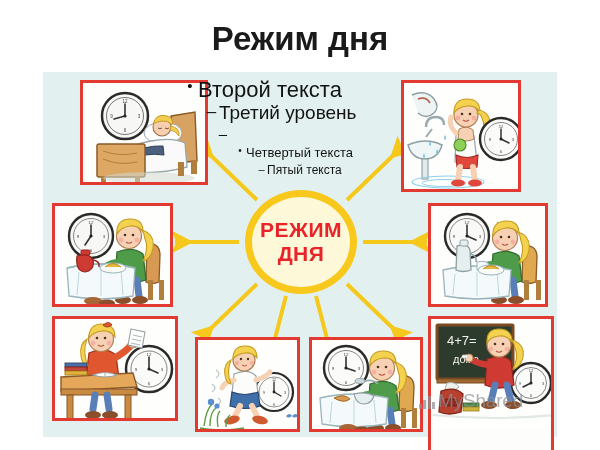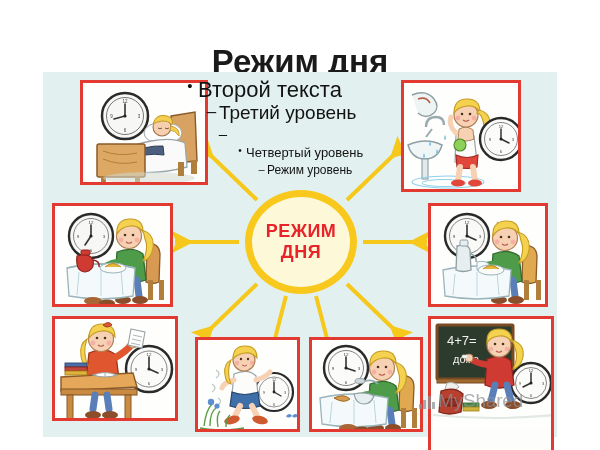--- a/index.html
+++ b/index.html
@@ -19,21 +19,20 @@
   #slide-title {
     position: absolute;
     left: 0; top: 22px;
     width: 600px;
     text-align: center;
     font-size: 33px;
     font-weight: bold;
     color: #1a1a1a;
     letter-spacing: 0px;
     line-height: 1;
-    margin-top: 23px;
   }
 
   
   #canvas {
     position: absolute;
     left: 43px; top: 72px;
     width: 514px; height: 365px;
     background: #e2f1ef;
   }
 
@@ -55,21 +54,21 @@
     box-sizing: border-box;
     display: flex;
     flex-direction: column;
     align-items: center;
     justify-content: center;
     z-index: 6;
   }
   #sun .sun-line {
     color: #e8242a;
     font-weight: bold;
-    font-size: 18px;
+    font-size: 21px;
     line-height: 1.15;
     letter-spacing: 0.5px;
   }
 
   
   .frame {
     position: absolute;
     border: 3px solid #e23a30;
     background: #fdfdfb;
     box-sizing: border-box;
@@ -658,19 +657,19 @@
   </div>
   <div class="lvl lvl2">
     <span class="mk">–</span>
     <span>Третий уровень</span>
   </div>
   <div class="lvl lvl3">
     <span class="mk">–</span>
   </div>
   <div class="lvl lvl4">
     <span class="mk">•</span>
-    <span>Четвертый уровень</span>
+    <span>Четвертый текста</span>
   </div>
   <div class="lvl lvl5">
     <span class="mk">–</span>
-    <span>Режим уровень</span>
+    <span>Пятый текста</span>
   </div>
 </div>
 
 </body></html>

